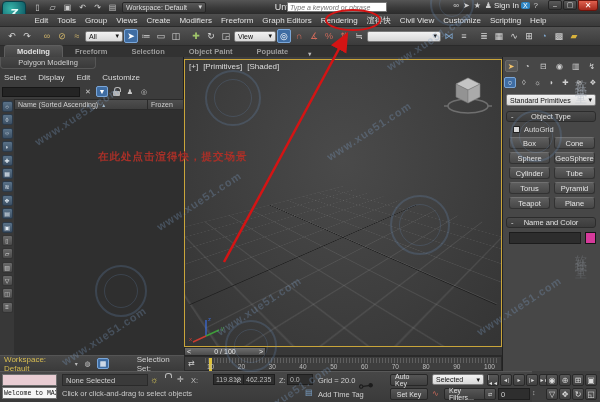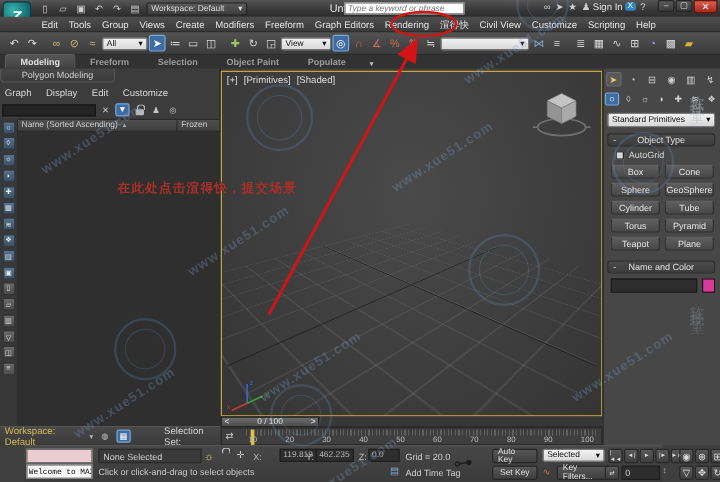--- a/index.html
+++ b/index.html
@@ -118,21 +118,21 @@
   #ts-handle { position:absolute; left:0; top:0; width:82px; height:9px; background:linear-gradient(#6e6e6e,#4c4c4c);
     border:1px solid #262626; display:flex; align-items:center; justify-content:space-between; font-size:7px; color:#e8e8e8; padding:0 2px;}
   #trackbar { position:absolute; left:184px; top:356px; width:318px; height:15px; background:#3e3e3e; border:1px solid #2a2a2a;}
   #tb-ticks { position:absolute; left:20px; top:1px; right:2px; height:5px;
     background:repeating-linear-gradient(90deg, #5f5f5f 0 1px, transparent 1px 3px);}
   #tb-marker { position:absolute; left:24px; top:1px; width:3px; height:13px; background:#ddc23e; }
   #tb-nums { position:absolute; left:22px; top:6px; right:6px; display:flex; justify-content:space-between; font-size:6.5px; color:#bdbdbd;}
   #tb-range-ic { position:absolute; left:3px; top:2px; font-size:8px; color:#cfcfcf;}
 
   
-  #statusbar { position:absolute; left:0; top:371px; width:532px; height:31px; background:linear-gradient(#474747,#3a3a3a); border-top:1px solid #585858;margin-left:20px;}
+  #statusbar { position:absolute; left:0; top:371px; width:532px; height:31px; background:linear-gradient(#474747,#3a3a3a); border-top:1px solid #585858;}
   #listener-pink { position:absolute; left:2px; top:2px; width:55px; height:12px; background:#e9cdd3; border:1px solid #6f6f6f;}
   #listener-white { position:absolute; left:2px; top:15px; width:55px; height:12px; background:#f6f6f6; border:1px solid #6f6f6f;
     font-family:"Liberation Mono",monospace; font-size:6.5px; color:#111; display:flex; align-items:center; padding-left:1px; white-space:nowrap; overflow:hidden;}
   #sel-status { position:absolute; left:62px; top:2px; width:86px; height:12px; background:#3a3a3a; border:1px solid #2a2a2a;
     font-size:7.5px; color:#cfcfcf; display:flex; align-items:center; padding-left:3px;}
   #prompt-line { position:absolute; left:62px; top:17px; font-size:7.5px; color:#c9c9c9; white-space:nowrap;}
   .coord-label { font-size:7.5px; color:#bdbdbd; }
   .coord-field { height:11px; background:#2e2e2e; border:1px solid #1e1e1e; color:#b9b9b9; font-size:7px;
     font-family:"Liberation Sans",sans-serif; padding:0 2px; }
   #grid-label { position:absolute; left:318px; top:4px; font-size:7.5px; color:#d0d0d0;}
@@ -261,21 +261,21 @@
   <span class="rtab">Freeform</span>
   <span class="rtab">Selection</span>
   <span class="rtab">Object Paint</span>
   <span class="rtab">Populate</span>
   <span id="ribbon-toggle">▾</span>
 </div>
 
 <div id="left-dock">
   <div id="poly-tab">Polygon Modeling</div>
   <div id="se-menus">
-    <span class="se-menu">Graph</span>
+    <span class="se-menu">Select</span>
     <span class="se-menu">Display</span>
     <span class="se-menu">Edit</span>
     <span class="se-menu">Customize</span>
   </div>
   <div id="se-search-row">
     <input id="se-search" value="" style="">
     <span class="se-ic">✕</span>
     <span class="se-ic blue">▼</span>
     <span class="se-ic">
         <span class="css-lock"></span>

